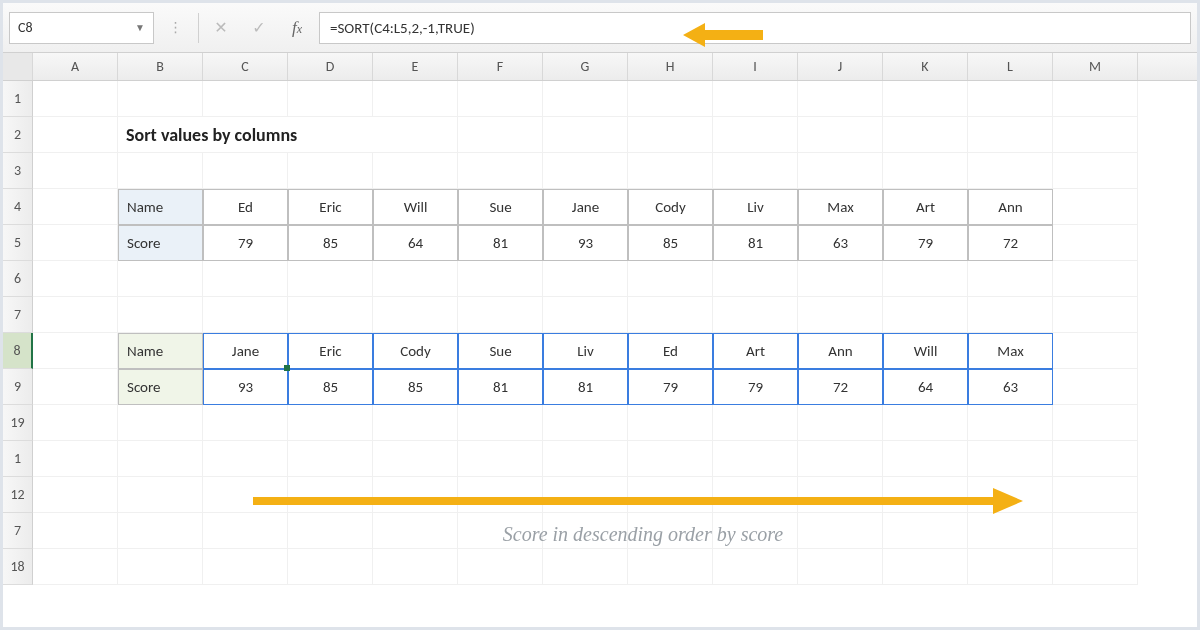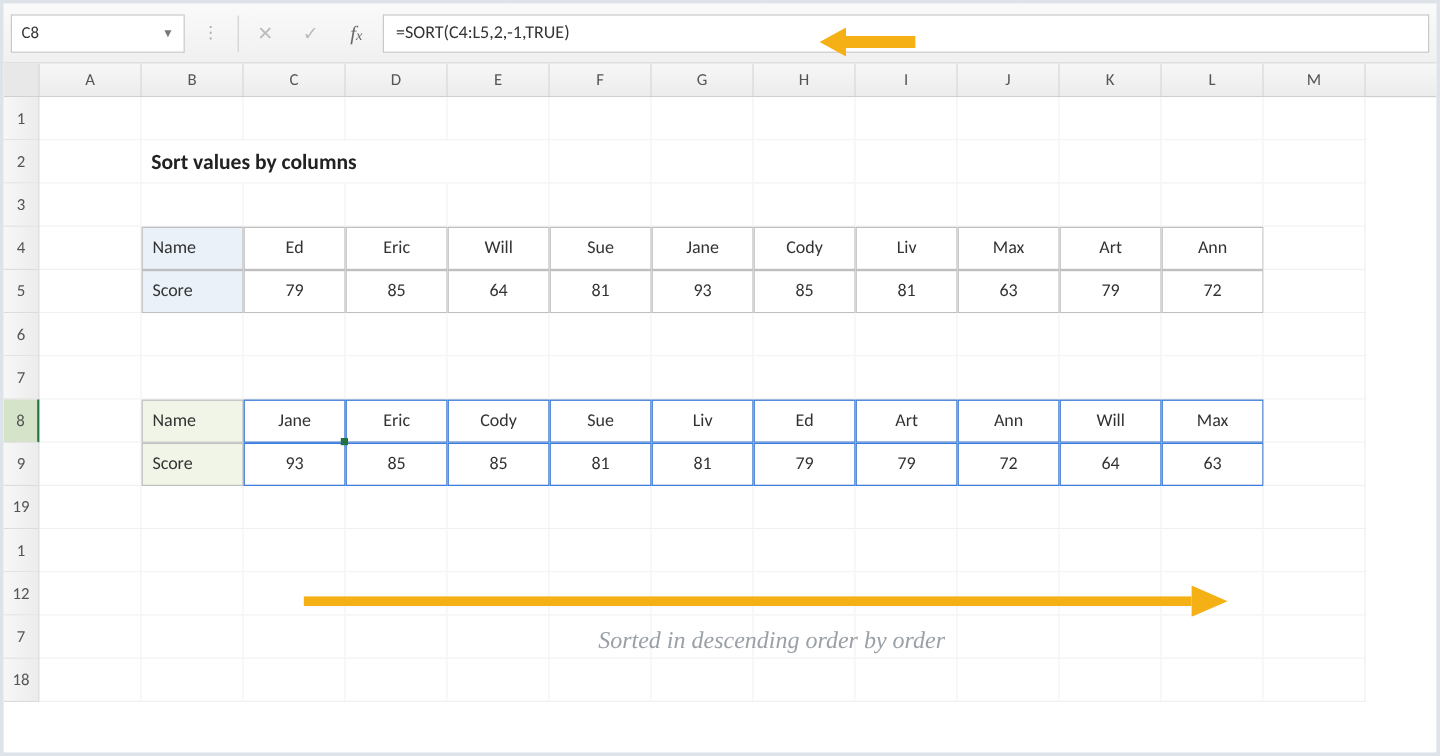--- a/index.html
+++ b/index.html
@@ -430,13 +430,13 @@
     <div class="cell"></div>
 </div>
 
 <div class="bigarrow">
   <svg width="770" height="26" viewBox="0 0 770 26">
     <rect x="0" y="9" width="740" height="8" fill="#f4b014"></rect>
     <polygon points="740,0 770,13 740,26" fill="#f4b014"></polygon>
   </svg>
 </div>
 
-<div class="caption">Sorted in descending order by order</div>
+<div class="caption">Score in descending order by score</div>
 
 </body></html>

